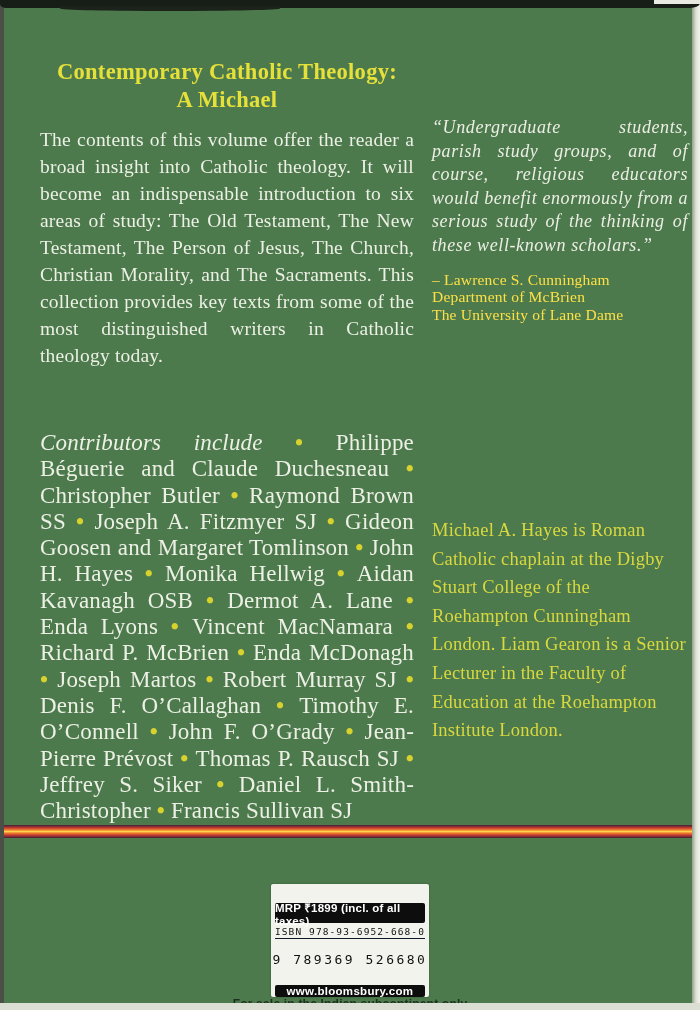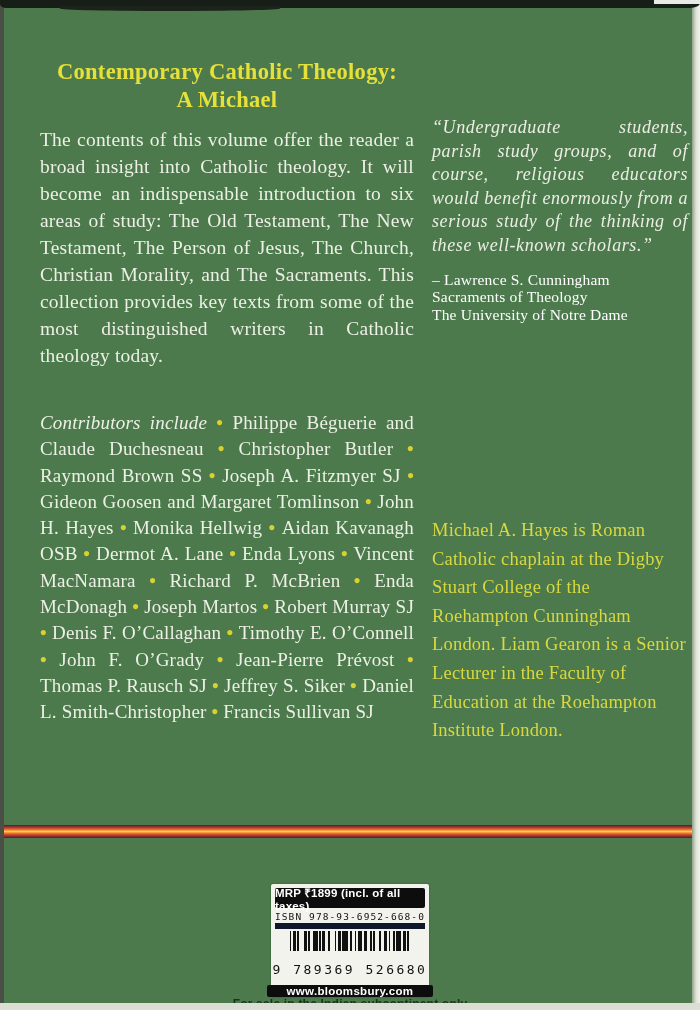--- a/index.html
+++ b/index.html
@@ -18,32 +18,32 @@
 
   
   .col-left{position:absolute;left:40px;top:58px;width:374px;}
   .book-title{
     color:var(--title-yellow,#e6e03a);font-weight:bold;font-size:22.5px;line-height:28px;letter-spacing:.3px;text-align:center;
   }
   .description{
     margin-top:12px;color:#edf0e5;font-size:19.5px;line-height:27px;text-align:justify;letter-spacing:.2px;
   }
   .contributors{
-    position:absolute;left:40px;top:410px;width:374px;
-    color:#edf0e5;font-size:19px;line-height:26.3px;text-align:justify;letter-spacing:.2px;
+    position:absolute;left:40px;top:430px;width:374px;
+    color:#edf0e5;font-size:23px;line-height:26.3px;text-align:justify;letter-spacing:.2px;
   }
   .contributors .lead{font-style:italic;}
   .contributors .bullet{color:var(--bullet-yellow,#d8d22e);font-weight:bold;}
 
   
   .col-right{position:absolute;left:432px;top:116px;width:256px;}
   .review-quote{
     color:#eceee4;font-style:italic;font-size:18px;line-height:23.6px;text-align:justify;letter-spacing:.6px;
   }
-  .attribution{margin-top:13px;color:#ffffff;font-size:15.5px;line-height:17.5px;letter-spacing:.2px;}
+  .attribution{margin-top:13px;color:#fde047;font-size:15.5px;line-height:17.5px;letter-spacing:.2px;}
   .author-bio{
     position:absolute;left:432px;top:516px;width:254px;
     color:var(--bio-yellow,#d9d83f);font-size:18.5px;line-height:28.6px;letter-spacing:.2px;
   }
 
   
   .stripe{
     position:absolute;left:0;top:825px;width:700px;height:13px;
     background:linear-gradient(to bottom,
       var(--stripe-maroon,#40203a) 0%,
@@ -55,38 +55,38 @@
       var(--stripe-maroon,#40203a) 100%);
   }
 
   
   .barcode-panel{
     position:absolute;left:271px;top:884px;width:158px;height:113px;
     background:#f3f3ee;border-radius:2px;box-shadow:0 0 2px rgba(0,0,0,.35);
     display:flex;flex-direction:column;align-items:center;z-index:6;
   }
   .price-bar{
-    margin-top:4px;width:150px;height:20px;background:#0d0d0d;border-radius:2px;
+    margin-top:19px;width:150px;height:20px;background:#0d0d0d;border-radius:2px;
     color:#fff;font-family:"Liberation Sans",sans-serif;font-weight:bold;font-size:11.5px;
     display:flex;align-items:center;justify-content:center;letter-spacing:.2px;
   }
   .isbn-text{
     margin-top:3px;color:#111;font-family:"DejaVu Sans Mono",monospace;font-size:9.5px;letter-spacing:1.1px;
-    border-bottom:6px solid #0f172a;padding-bottom:1px;
+    border-bottom:1px solid #0f172a;padding-bottom:1px;
   }
   .barcode{
     margin-top:2px;width:140px;height:42px;display:flex;align-items:stretch;justify-content:center;overflow:hidden;
   }
   .barcode .bar{background:#111;}
   .barcode .gap{background:transparent;}
   .barcode-digits{
     margin-top:11px;color:#111;font-family:"DejaVu Sans Mono",monospace;font-size:13px;letter-spacing:2.5px;white-space:nowrap;
   }
   .website-bar{
-    margin-top:8px;width:166px;height:18px;background:#0d0d0d;border-radius:2px;
+    margin-top:18px;width:150px;height:18px;background:#0d0d0d;border-radius:2px;
     color:#fff;font-family:"Liberation Sans",sans-serif;font-weight:bold;font-size:11.5px;
     display:flex;align-items:center;justify-content:center;letter-spacing:.3px;
   }
   .sale-note{
     position:absolute;left:0;top:997px;width:700px;text-align:center;
     color:#1e2f1e;font-family:"Liberation Sans",sans-serif;font-weight:bold;font-size:12px;
     filter:blur(.4px);z-index:6;letter-spacing:.2px;
   }
 </style>
 </head>
@@ -108,22 +108,22 @@
     </div>
     <div class="description">The contents of this volume offer the reader a broad insight into Catholic theology. It will become an indispensable introduction to six areas of study: The Old Testament, The New Testament, The Person of Jesus, The Church, Christian Morality, and The Sacraments. This collection provides key texts from some of the most distinguished writers in Catholic theology today.</div>
   </div>
 
   <div class="contributors"><span class="lead">Contributors include</span><span class="bullet"> • </span><span>Philippe Béguerie and Claude Duchesneau</span><span class="bullet"> • </span><span>Christopher Butler</span><span class="bullet"> • </span><span>Raymond Brown SS</span><span class="bullet"> • </span><span>Joseph A. Fitzmyer SJ</span><span class="bullet"> • </span><span>Gideon Goosen and Margaret Tomlinson</span><span class="bullet"> • </span><span>John H. Hayes</span><span class="bullet"> • </span><span>Monika Hellwig</span><span class="bullet"> • </span><span>Aidan Kavanagh OSB</span><span class="bullet"> • </span><span>Dermot A. Lane</span><span class="bullet"> • </span><span>Enda Lyons</span><span class="bullet"> • </span><span>Vincent MacNamara</span><span class="bullet"> • </span><span>Richard P. McBrien</span><span class="bullet"> • </span><span>Enda McDonagh</span><span class="bullet"> • </span><span>Joseph Martos</span><span class="bullet"> • </span><span>Robert Murray SJ</span><span class="bullet"> • </span><span>Denis F. O’Callaghan</span><span class="bullet"> • </span><span>Timothy E. O’Connell</span><span class="bullet"> • </span><span>John F. O’Grady</span><span class="bullet"> • </span><span>Jean-Pierre Prévost</span><span class="bullet"> • </span><span>Thomas P. Rausch SJ</span><span class="bullet"> • </span><span>Jeffrey S. Siker</span><span class="bullet"> • </span><span>Daniel L. Smith-Christopher</span><span class="bullet"> • </span><span>Francis Sullivan SJ</span></div>
 
   <div class="col-right">
     <div class="review-quote">“Undergraduate students, parish study groups, and of course, religious educators would benefit enormously from a serious study of the thinking of these well-known scholars.”</div>
     <div class="attribution">
       <div>– Lawrence S. Cunningham</div>
-      <div>Sacraments of Theology</div>
-      <div>The University of Notre Dame</div>
+      <div>Department of McBrien</div>
+      <div>The University of Lane Dame</div>
     </div>
   </div>
 
   <div class="author-bio">Michael A. Hayes is Roman Catholic chaplain at the Digby Stuart College of the Roehampton Cunningham London. Liam Gearon is a Senior Lecturer in the Faculty of Education at the Roehampton Institute London.</div>
 
   <div class="stripe"></div>
 
   <div class="barcode-panel">
     <div class="price-bar">MRP ₹1899 (incl. of all taxes)</div>
     <div class="isbn-text">ISBN 978-93-6952-668-0</div>

